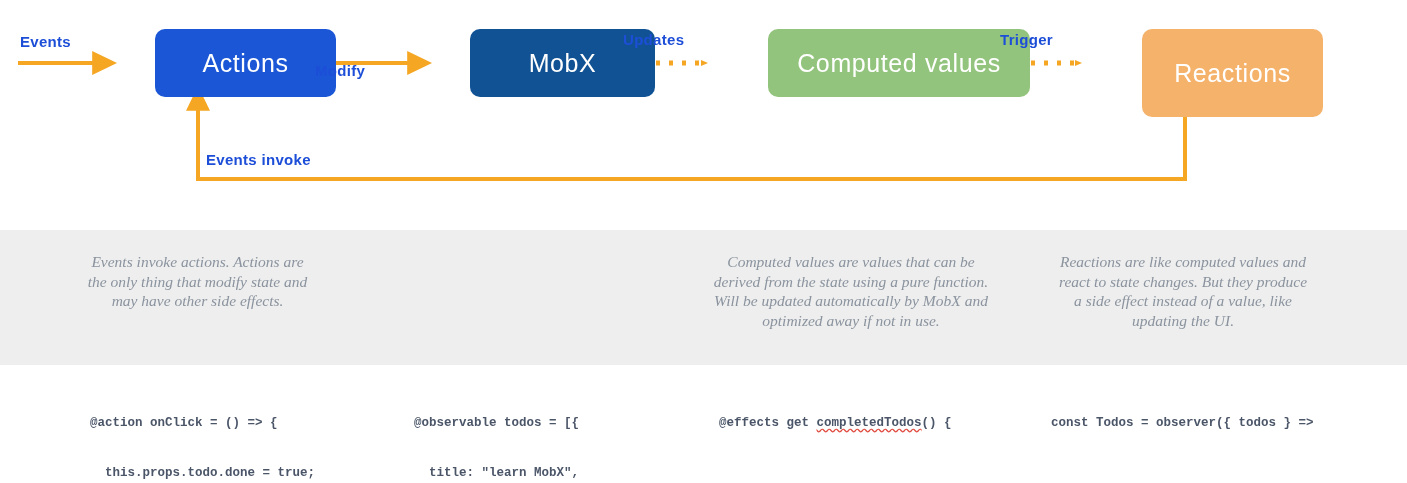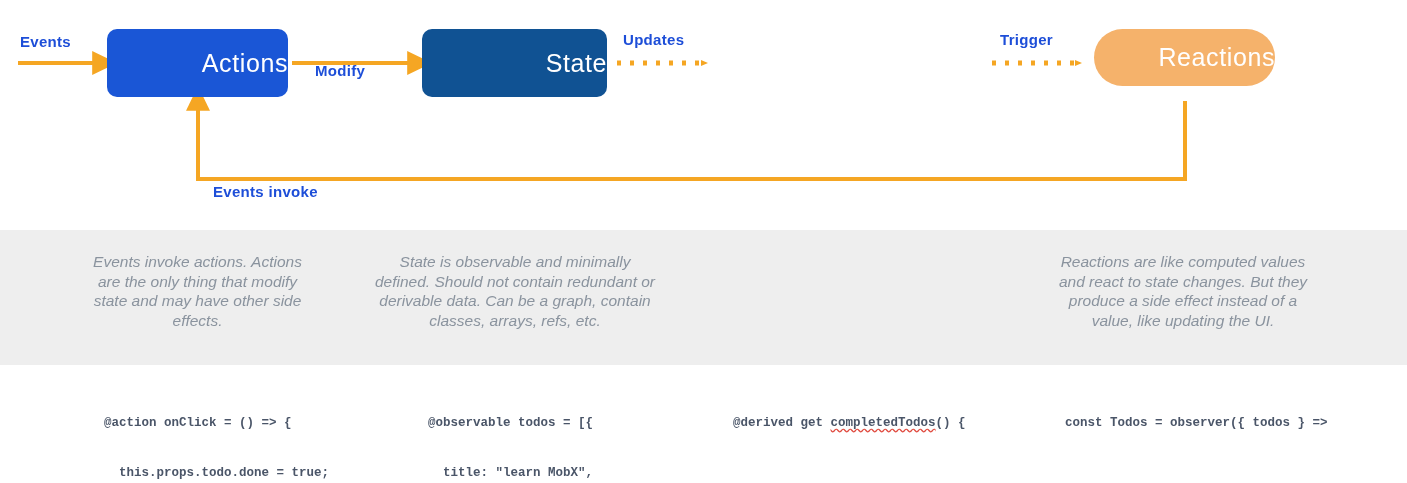--- a/index.html
+++ b/index.html
@@ -27,80 +27,81 @@
     position: absolute;
     left: 0;
     top: 0;
   }
 
   .node-box {
     position: absolute;
     border-radius: 10px;
     display: flex;
     align-items: center;
-    justify-content: flex-end;
+    justify-content: center;
     box-sizing: border-box;
+    margin-left: 48px;
   }
   .node-label {
     color: #ffffff;
     font-size: 25px;
     font-weight: 400;
     letter-spacing: 0.6px;
     font-family: "Liberation Sans", sans-serif;
     white-space: nowrap;
   }
 
   #node-actions   { left: 107px; top: 29px; width: 181px; height: 68px; background: #1a56d6; }
   #node-state     { left: 422px; top: 29px; width: 185px; height: 68px; background: #105293; }
   #node-computed  { left: 720px; top: 29px; width: 262px; height: 68px; background: #93c47d; }
-  #node-reactions { left: 1094px; top: 29px; width: 181px; height: 57px; background: #f5b26b; border-radius: 30px; }
+  #node-reactions { left: 1094px; top: 29px; width: 181px; height: 88px; background: #f5b26b; }
 
   .edge-label {
     position: absolute;
     color: #1d4ed8;
     font-size: 15px;
     font-family: "Liberation Sans", sans-serif;
     white-space: nowrap;
     letter-spacing: 0.3px;
     font-weight: bold;
   }
   #label-events        { left: 20px;  top: 33px; }
   #label-modify        { left: 315px; top: 31px; margin-top: 31px; }
   #label-updates       { left: 623px; top: 31px; }
   #label-trigger       { left: 1000px; top: 31px; }
-  #label-events-invoke { left: 213px; top: 151px; margin-top: 32px; }
+  #label-events-invoke { left: 206px; top: 151px; }
 
   
   #descriptions-band {
     position: absolute;
     left: 0;
     top: 230px;
     width: 1407px;
     height: 135px;
     background: #eeeeee;
   }
   .description-cell {
     position: absolute;
     top: 22px;
     color: #8a939e;
     font-size: 15.5px;
     line-height: 19.5px;
     font-style: italic;
     text-align: center;
-    font-family: Liberation Sans, sans-serif;
+    font-family: Liberation Serif, serif;
   }
   #desc-actions   { left: 85px;   width: 225px; }
   #desc-state     { left: 370px;  width: 290px; }
   #desc-computed  { left: 706px;  width: 290px; }
   #desc-reactions { left: 1055px; width: 256px; }
 
   
   #code-row {
     position: absolute;
-    left: 14px;
+    left: 0;
     top: 382px;
     width: 1306px;
     height: 101px;
   }
   .code-cell {
     position: absolute;
     top: 0;
     color: #4a5568;
     font-size: 12.5px;
     line-height: 16.6px;
@@ -143,56 +144,59 @@
 
     <line x1="992" y1="63" x2="1076" y2="63" stroke="#f5a623" stroke-width="5" stroke-linecap="butt" stroke-dasharray="4 9" marker-end="url(#arrowhead-dot)"></line>
 
     <path d="M1185,101 L1185,179 L198,179 L198,106" fill="none" stroke="#f5a623" stroke-width="4" marker-end="url(#arrowhead)"></path>
   </svg>
 
   <div class="node-box" id="node-actions">
     <span class="node-label">Actions</span>
   </div>
   <div class="node-box" id="node-state">
-    <span class="node-label">State</span>
+    <span class="node-label">MobX</span>
+  </div>
+  <div class="node-box" id="node-computed">
+    <span class="node-label">Computed values</span>
   </div>
   <div class="node-box" id="node-reactions">
     <span class="node-label">Reactions</span>
   </div>
 
   <span class="edge-label" id="label-events">Events</span>
   <span class="edge-label" id="label-modify">Modify</span>
   <span class="edge-label" id="label-updates">Updates</span>
   <span class="edge-label" id="label-trigger">Trigger</span>
   <span class="edge-label" id="label-events-invoke">Events invoke</span>
 </div>
 
 <div id="descriptions-band">
   <div class="description-cell" id="desc-actions">Events invoke actions. Actions are the only thing that modify state and may have other side effects.</div>
-  <div class="description-cell" id="desc-state">State is observable and minimally defined. Should not contain redundant or derivable data. Can be a graph, contain classes, arrays, refs, etc.</div>
+  <div class="description-cell" id="desc-computed">Computed values are values that can be derived from the state using a pure function. Will be updated automatically by MobX and optimized away if not in use.</div>
   <div class="description-cell" id="desc-reactions">Reactions are like computed values and react to state changes. But they produce a side effect instead of a value, like updating the UI.</div>
 </div>
 
 <div id="code-row">
 
   <div class="code-cell" id="code-actions">
     <div>@action onClick = () =&gt; {</div>
     <div>  this.props.todo.done = true;</div>
     
   </div>
 
   <div class="code-cell" id="code-state">
     <div>@observable todos = [{</div>
     <div>  title: "learn MobX",</div>
     
     
   </div>
 
   <div class="code-cell" id="code-computed">
-    <div><span>@derived get </span><span class="squiggle">completedTodos</span><span>() {</span></div>
+    <div><span>@effects get </span><span class="squiggle">completedTodos</span><span>() {</span></div>
     
     
     
   </div>
 
   <div class="code-cell" id="code-reactions">
     <div>const Todos = observer({ todos } =&gt;</div>
     
     
     

